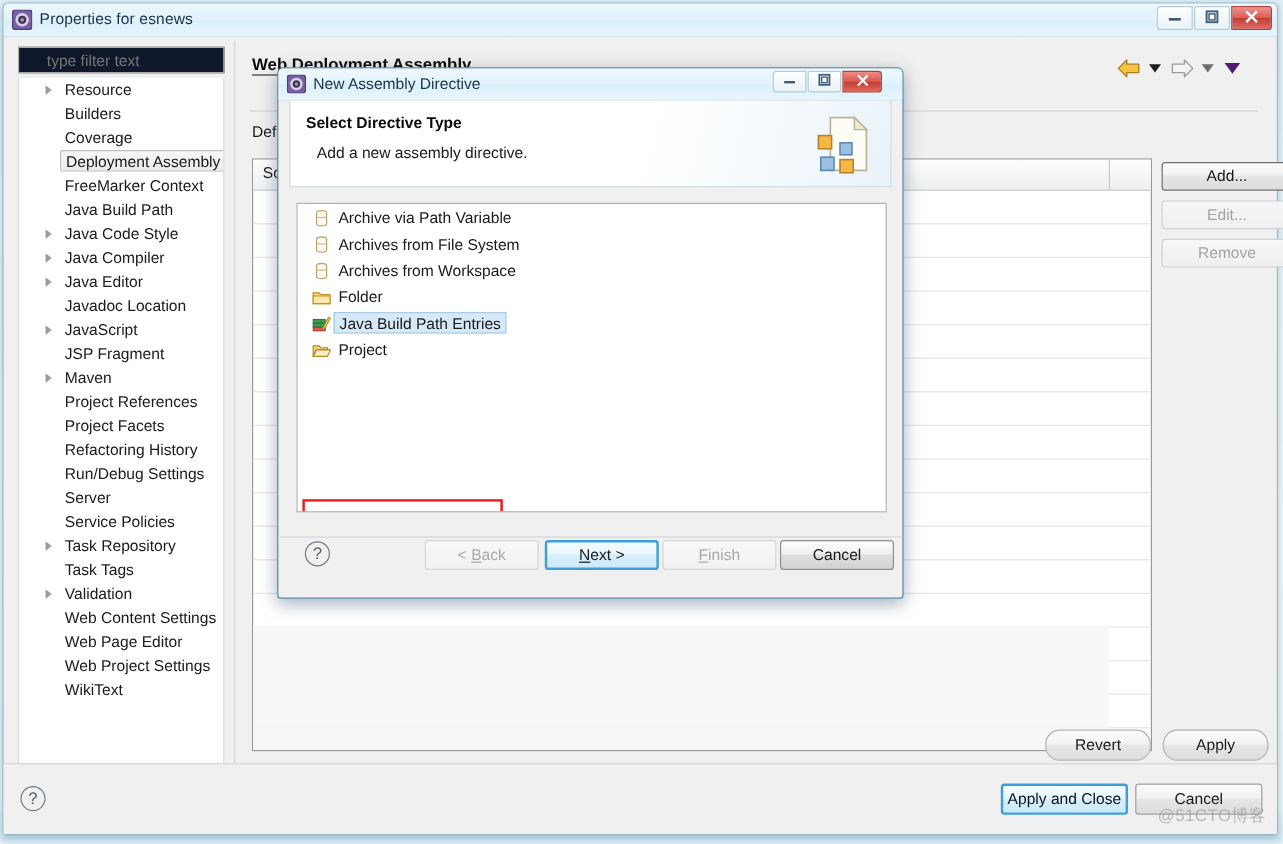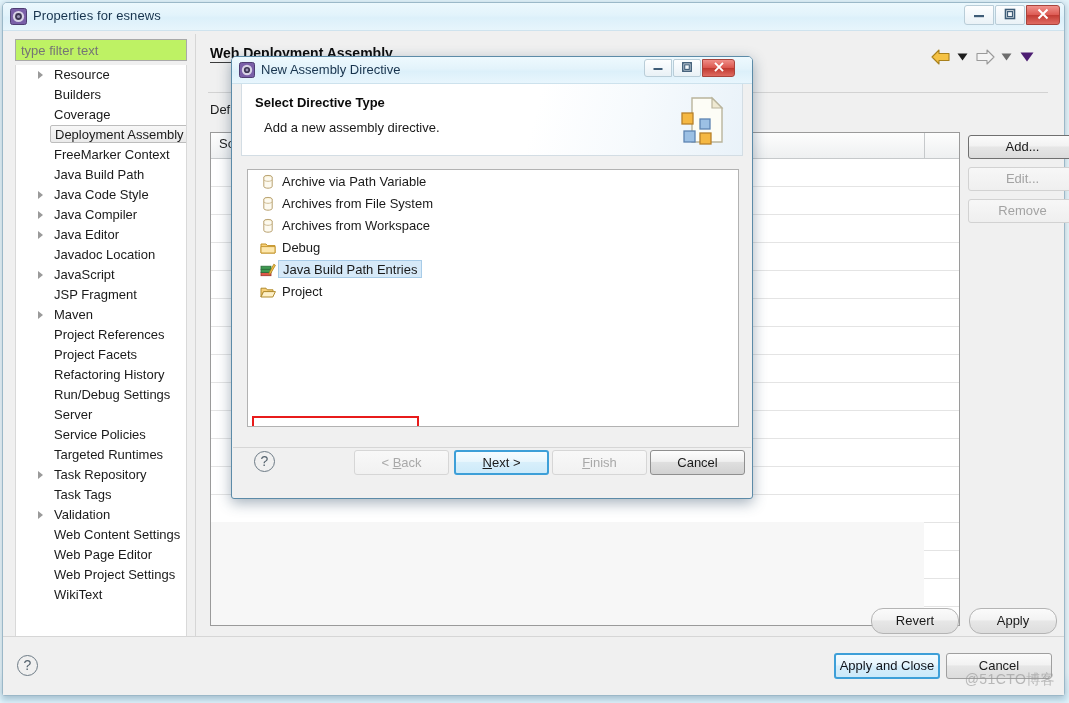--- a/index.html
+++ b/index.html
@@ -71,22 +71,22 @@
     background: linear-gradient(180deg,#f1928c 0%, #dc5a52 50%, #c23b33 51%, #e06c62 100%);
     border-color: #a8443c;
   }
   .win-glyph { position:absolute; left:50%; top:50%; transform:translate(-50%,-50%);
                font-size: 12px; color:#33506b; line-height:1; }
   #win-close .win-glyph { color:#fff; font-size: 13px; font-weight:bold; }
 
   
   #filter-box {
     position: absolute; left: 12px; top: 36px; width: 172px; height: 22px;
-    border: 1px solid #a9a9a9; background: #bef264; box-sizing: border-box;
-    font-size: 13px; color: #808080; padding: 2px 5px;
+    border: 1px solid #a9a9a9; background: #0f172a; box-sizing: border-box;
+    font-size: 13px; color: #808080; padding: 2px 23px;
     font-family: "Liberation Sans", sans-serif;
   }
   #tree-panel {
     position: absolute; left: 12px; top: 62px; width: 172px; height: 572px;
     background: #fff; border: 1px solid #d9d9d9; border-top: none;
     box-sizing: border-box; overflow: hidden;
   }
   .tree-item {
     position: relative; height: 20px; line-height: 20px;
     font-size: 13px; color: #1a1a1a; padding-left: 38px; white-space: nowrap;
@@ -364,21 +364,20 @@
       <div class="tree-item"><span class="label-wrap">Javadoc Location</span></div>
       <div class="tree-item"><span class="arrow"></span><span class="label-wrap">JavaScript</span></div>
       <div class="tree-item"><span class="label-wrap">JSP Fragment</span></div>
       <div class="tree-item"><span class="arrow"></span><span class="label-wrap">Maven</span></div>
       <div class="tree-item"><span class="label-wrap">Project References</span></div>
       <div class="tree-item"><span class="label-wrap">Project Facets</span></div>
       <div class="tree-item"><span class="label-wrap">Refactoring History</span></div>
       <div class="tree-item"><span class="label-wrap">Run/Debug Settings</span></div>
       <div class="tree-item"><span class="label-wrap">Server</span></div>
       <div class="tree-item"><span class="label-wrap">Service Policies</span></div>
-      <div class="tree-item"><span class="label-wrap">Targeted Runtimes</span></div>
       <div class="tree-item"><span class="arrow"></span><span class="label-wrap">Task Repository</span></div>
       <div class="tree-item"><span class="label-wrap">Task Tags</span></div>
       <div class="tree-item"><span class="arrow"></span><span class="label-wrap">Validation</span></div>
       <div class="tree-item"><span class="label-wrap">Web Content Settings</span></div>
       <div class="tree-item"><span class="label-wrap">Web Page Editor</span></div>
       <div class="tree-item"><span class="label-wrap">Web Project Settings</span></div>
       <div class="tree-item"><span class="label-wrap">WikiText</span></div>
     </div>
 
   <div id="content-area">
@@ -557,21 +556,21 @@
               <path d="M3.8 5.6 C3.8 6.6 5.7 7.3 8 7.3 C10.3 7.3 12.2 6.6 12.2 5.6" fill="none" stroke="#c8b489" stroke-width=".9"></path>
             </svg></span><span class="dir-label">Archives from File System</span></div>
         <div class="dir-item"><span class="dir-icon"><svg width="16" height="16" viewBox="0 0 16 16">
               <ellipse cx="8" cy="3.2" rx="4.2" ry="1.8" fill="#fbf3d8" stroke="#b9a271" stroke-width="1"></ellipse>
               <path d="M3.8 3.2 V12.4 C3.8 13.4 5.7 14.2 8 14.2 C10.3 14.2 12.2 13.4 12.2 12.4 V3.2" fill="#fdfaf0" stroke="#b9a271" stroke-width="1"></path>
               <path d="M3.8 5.6 C3.8 6.6 5.7 7.3 8 7.3 C10.3 7.3 12.2 6.6 12.2 5.6" fill="none" stroke="#c8b489" stroke-width=".9"></path>
             </svg></span><span class="dir-label">Archives from Workspace</span></div>
         <div class="dir-item"><span class="dir-icon"><svg width="16" height="16" viewBox="0 0 16 16">
               <path d="M1 4 H6 L7.4 5.6 H15 V13 H1 Z" fill="#f8d07a" stroke="#c39328" stroke-width="1"></path>
               <path d="M1 6.6 H15 V13 H1 Z" fill="#fde7ad" stroke="#c39328" stroke-width=".9"></path>
-            </svg></span><span class="dir-label">Debug</span></div>
+            </svg></span><span class="dir-label">Folder</span></div>
         <div class="dir-item highlighted"><span class="dir-icon"><svg width="16" height="16" viewBox="0 0 16 16">
               <rect x="1" y="10.5" width="10" height="3.2" fill="#e0584a" stroke="#9c342a" stroke-width=".8"></rect>
               <rect x="1" y="7.3" width="10" height="3.2" fill="#3f9b52" stroke="#2a6b39" stroke-width=".8"></rect>
               <rect x="1" y="4.2" width="10" height="3.1" fill="#3f9b52" stroke="#2a6b39" stroke-width=".8"></rect>
               <path d="M13.8 2.2 L15.4 3.3 L10.6 11.6 L8.9 12.7 L9.2 10.7 Z" fill="#f2c14a" stroke="#a8801c" stroke-width=".8" stroke-linejoin="round"></path>
             </svg></span><span class="dir-label">Java Build Path Entries</span></div>
         <div class="dir-item"><span class="dir-icon"><svg width="16" height="16" viewBox="0 0 16 16">
               <path d="M1 4.2 H6 L7.3 5.8 H13 V7.6 H3.6 L1 13 Z" fill="#f8d07a" stroke="#b08a2d" stroke-width="1"></path>
               <path d="M3.6 7.6 H15.4 L12.8 13 H1 Z" fill="#fdf0c8" stroke="#b08a2d" stroke-width="1"></path>
             </svg></span><span class="dir-label">Project</span></div>

